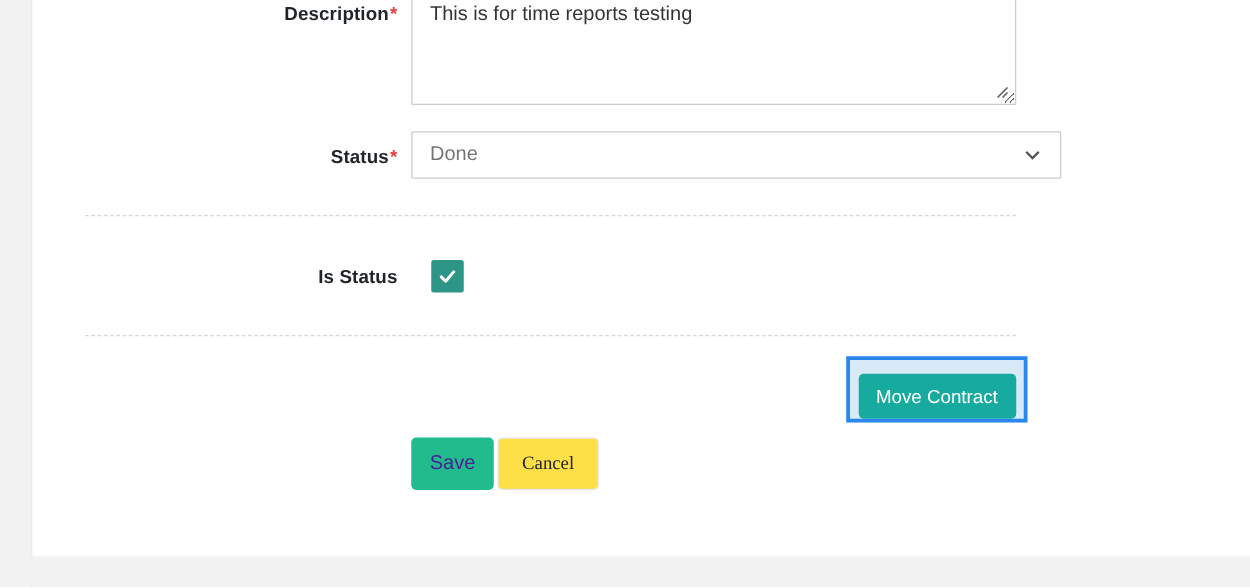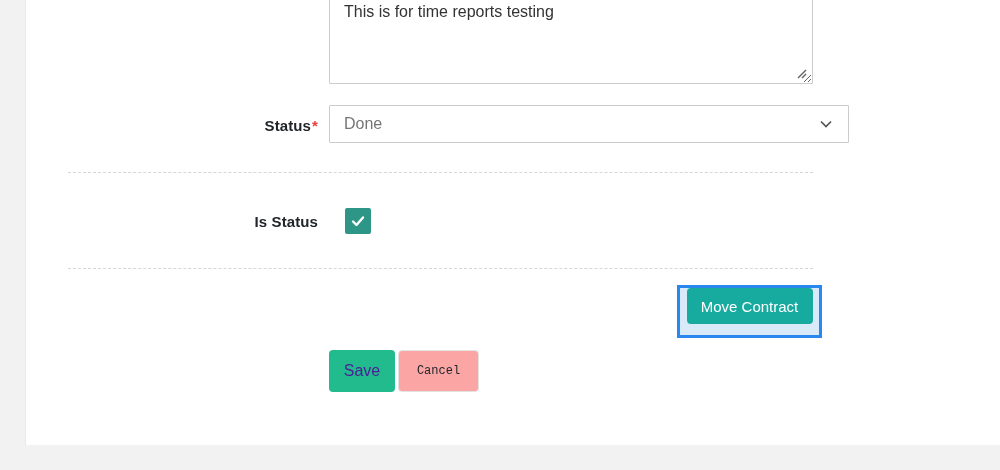--- a/index.html
+++ b/index.html
@@ -121,21 +121,21 @@
   .highlight-box {
     position: absolute;
     left: 651px;
     top: 285px;
     width: 145px;
     height: 53px;
     box-sizing: border-box;
     border: 3px solid #2a87ee;
     background: #d8e9f8;
     display: flex;
-    align-items: flex-start;
+    align-items: flex-end;
     justify-content: center;
   }
   .btn-move {
     width: 126px;
     height: 36px;
     background: #17aba0;
     color: #ffffff;
     border: none;
     border-radius: 4px;
     font-family: "Liberation Sans", "DejaVu Sans", sans-serif;
@@ -155,45 +155,46 @@
     font-family: "Liberation Sans", "DejaVu Sans", sans-serif;
     font-size: 16px;
     cursor: pointer;
   }
   .btn-cancel {
     position: absolute;
     left: 372px;
     top: 350px;
     width: 81px;
     height: 42px;
-    background: #fca5a5;
+    background: #fde047;
     color: #212529;
     border: 1px solid #e3e3e3;
     border-radius: 4px;
-    font-family: Liberation Mono, monospace;
-    font-size: 12px;
+    font-family: Liberation Serif, serif;
+    font-size: 15px;
     cursor: pointer;
   }
   .resize-grip {
     position: absolute;
     left: 768px;
     top: 66px;
     width: 14px;
     height: 14px;
     pointer-events: none;
   }
 </style>
 </head>
 <body>
 
 <div class="page">
   <div class="left-gutter"></div>
 
   <div class="form-area">
 
+    <label class="field-label" style="top: 3px;"><span>Description</span><span class="req">*</span></label>
     <textarea class="description-textarea" spellcheck="false" style="">This is for time reports testing</textarea>
     <svg class="resize-grip" viewBox="0 0 14 14">
       <line x1="4" y1="12" x2="12" y2="4" stroke="#666666" stroke-width="1.4"></line>
       <line x1="8" y1="12" x2="12" y2="8" stroke="#666666" stroke-width="1.4"></line>
     </svg>
 
     <label class="field-label" style="top: 117px;"><span>Status</span><span class="req">*</span></label>
     <div class="select-box">
       <span class="select-value">Done</span>
       <svg class="chevron" viewBox="0 0 16 16">

